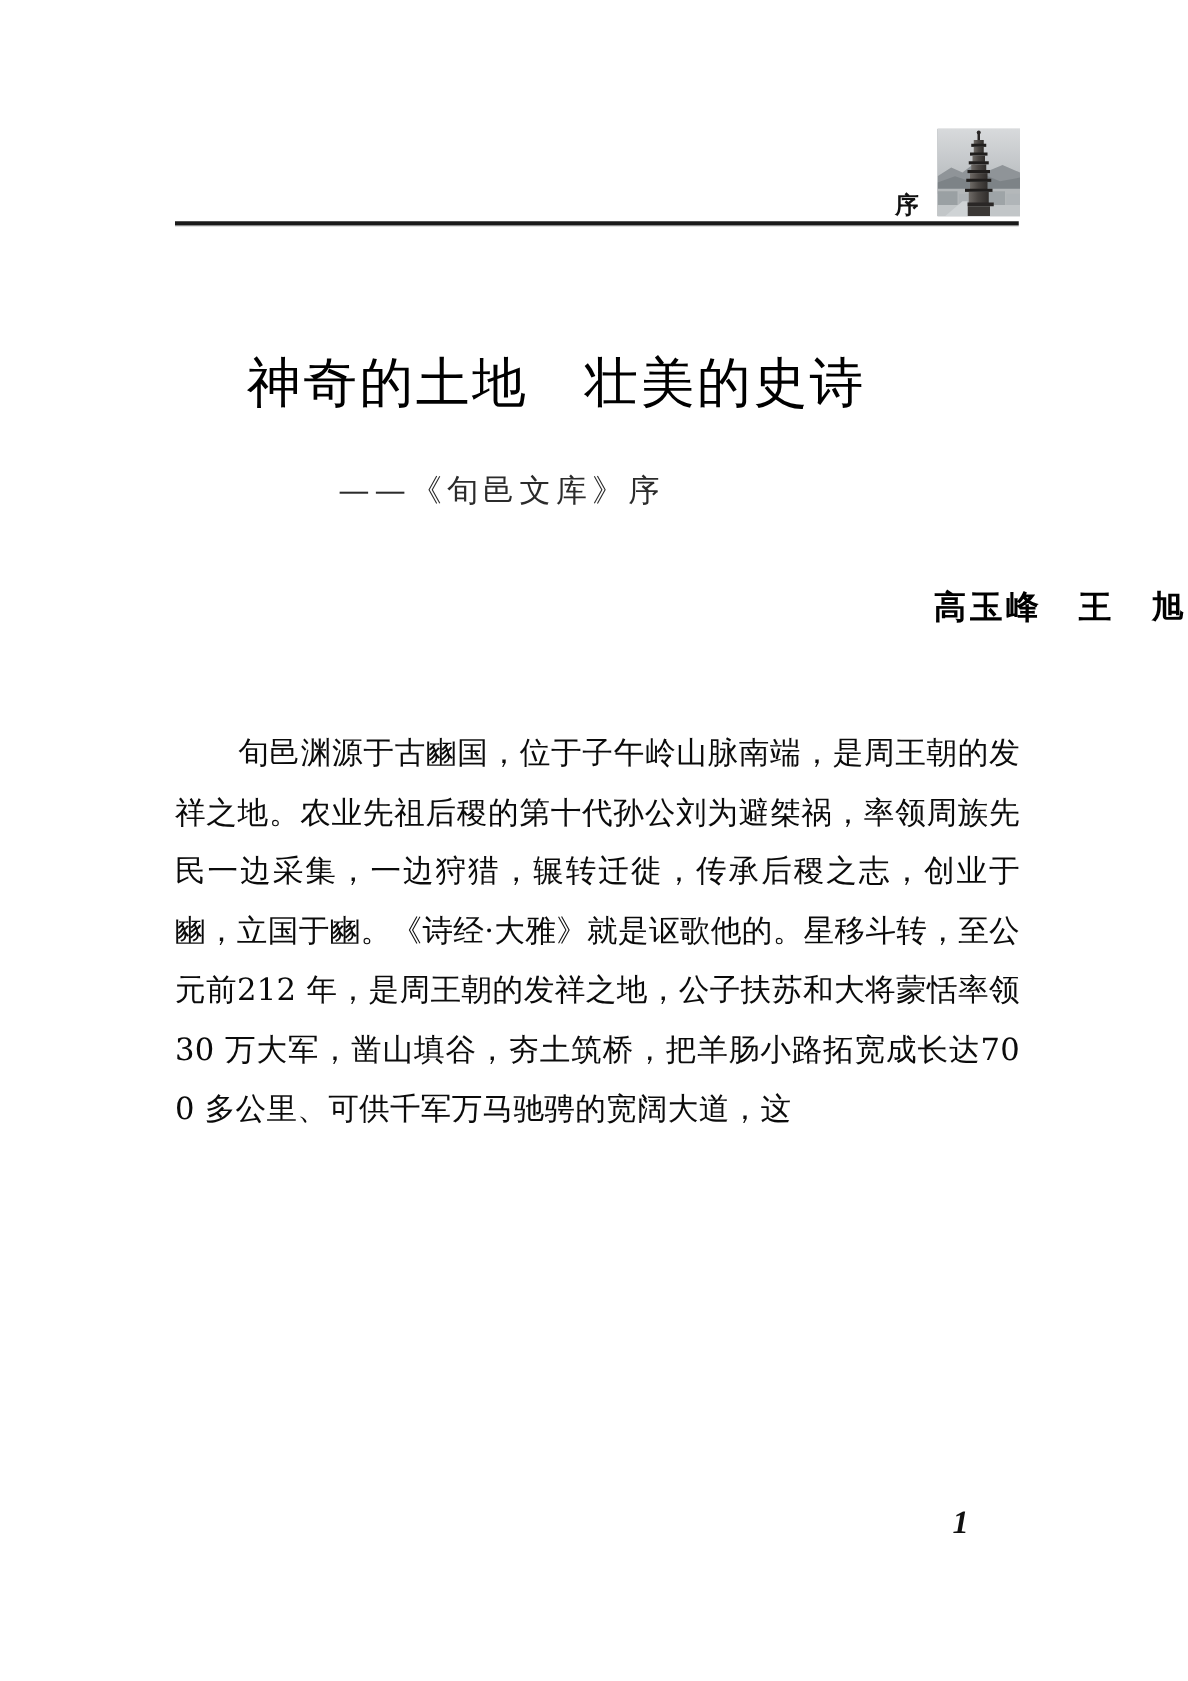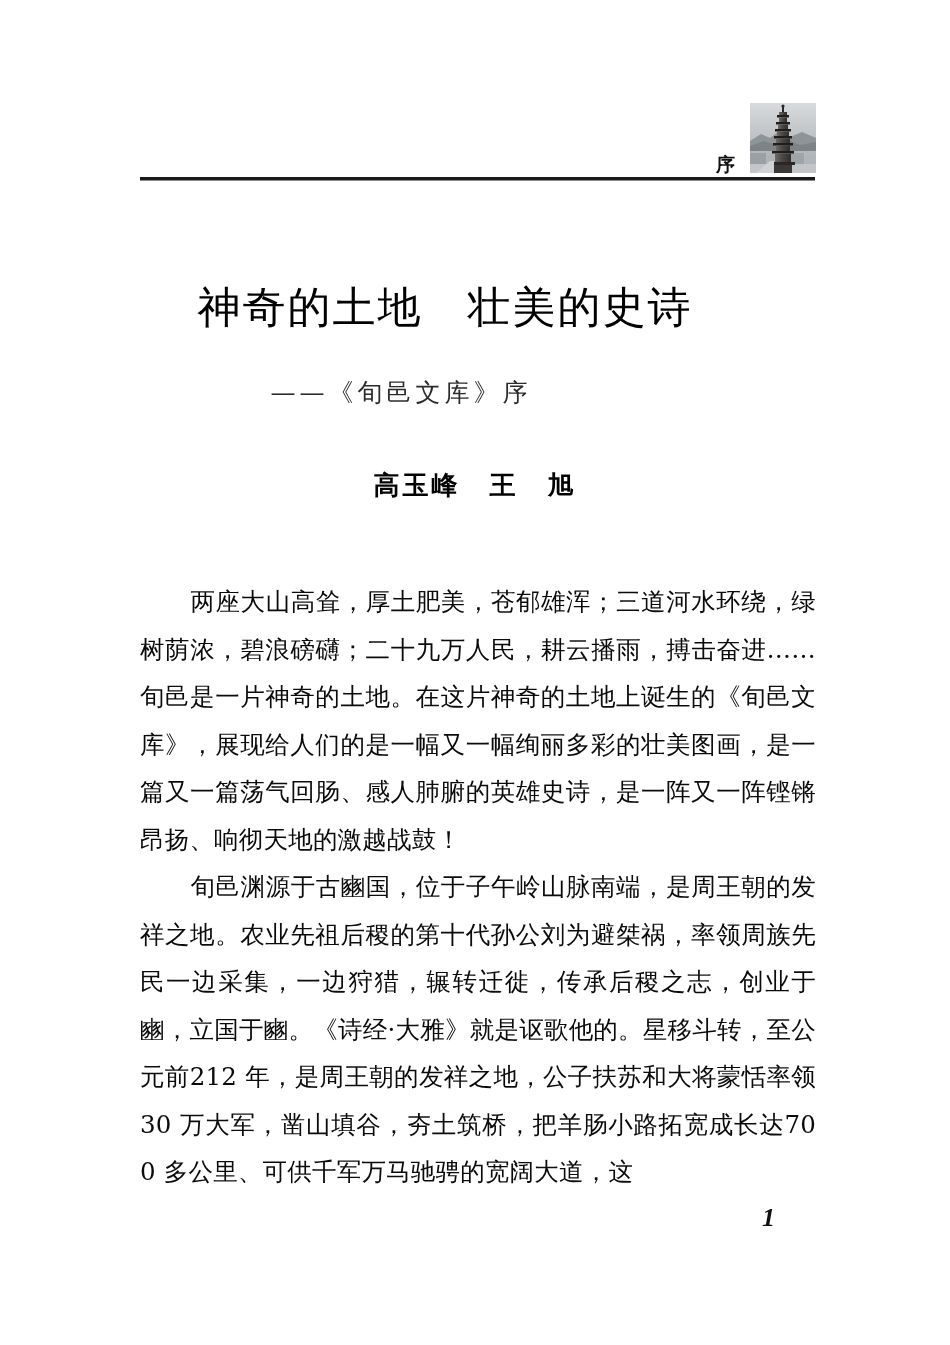--- a/index.html
+++ b/index.html
@@ -98,21 +98,21 @@
     letter-spacing: 4px;
     line-height: 1.2;
     color: #2b2b2b;
     white-space: pre;
   }
   .authors {
     position: absolute;
     left: 0;
     top: 470px;
     width: 950px;
-    text-align: center;
+    text-align: right;
     font-family: "Liberation Sans", "DejaVu Sans", sans-serif;
     font-size: 26px;
     font-weight: 700;
     letter-spacing: 3px;
     line-height: 1.2;
     color: #000;
     white-space: pre;
   }
 
   
@@ -209,19 +209,18 @@
     <div class="header-rule"></div>
   </div>
 
   <div class="title">神奇的土地　壮美的史诗</div>
 
   <div class="subtitle">——《旬邑文库》序</div>
 
   <div class="authors">高玉峰　王　旭</div>
 
   <div class="body-block">
-    <p class="para"><span class="indent"></span><span>两座大山高耸，厚土肥美，苍郁雄浑；三道河水环绕，绿树荫浓，碧浪磅礴；二十九万人民，耕云播雨，搏击奋进……旬邑是一片神奇的土地。在这片神奇的土地上诞生的《旬邑文库》，展现给人们的是一幅又一幅绚丽多彩的壮美图画，是一篇又一篇荡气回肠、感人肺腑的英雄史诗，是一阵又一阵铿锵昂扬、响彻天地的激越战鼓！</span></p>
     <p class="para"><span class="indent"></span><span>旬邑渊源于古豳国，位于子午岭山脉南端，是周王朝的发祥之地。农业先祖后稷的第十代孙公刘为避桀祸，率领周族先民一边采集，一边狩猎，辗转迁徙，传承后稷之志，创业于豳，立国于豳。《诗经·大雅》就是讴歌他的。星移斗转，至公元前212 年，是周王朝的发祥之地，公子扶苏和大将蒙恬率领30 万大军，凿山填谷，夯土筑桥，把羊肠小路拓宽成长达700 多公里、可供千军万马驰骋的宽阔大道，这</span></p>
   </div>
 
   <div class="folio">1</div>
 
 </div>
 
 </body></html>

